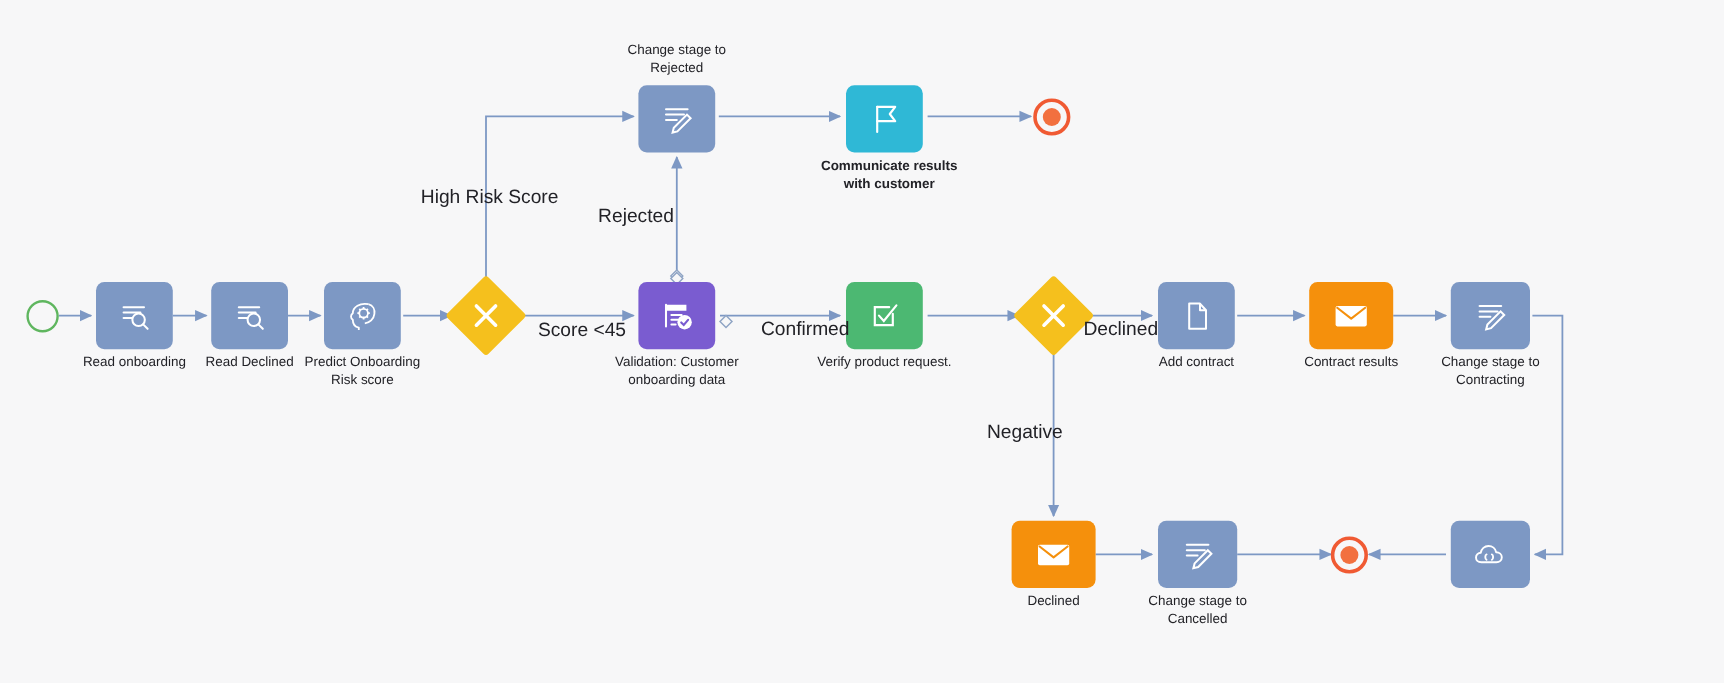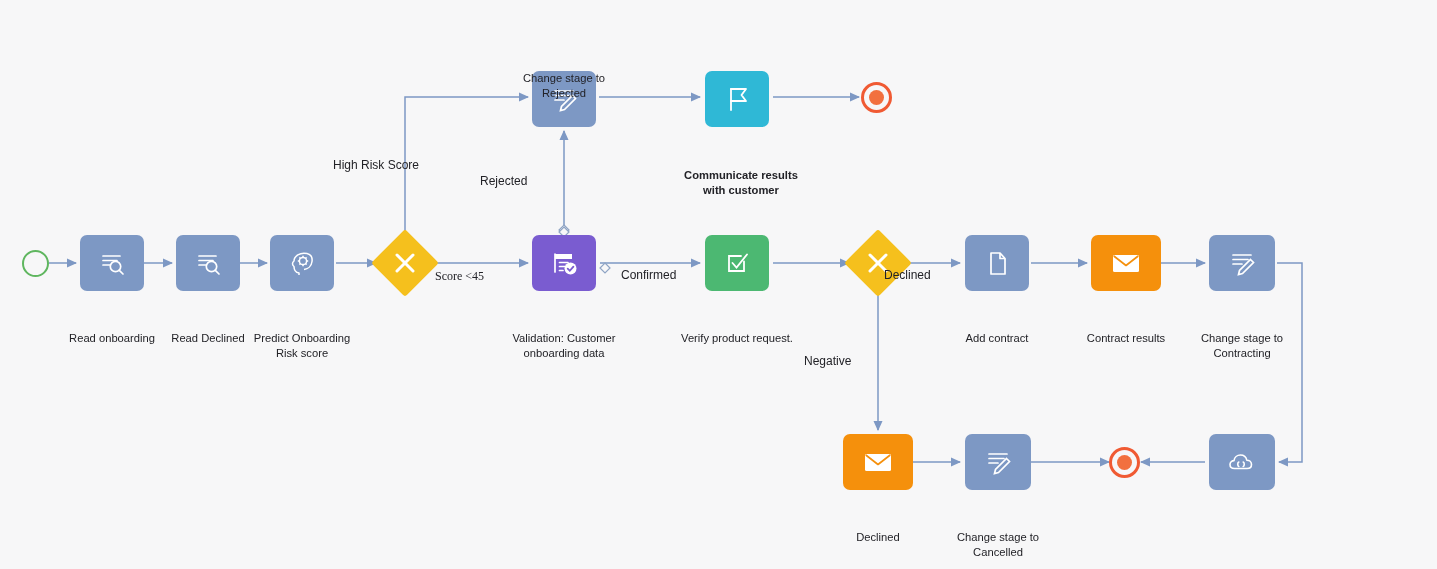--- a/index.html
+++ b/index.html
@@ -24,28 +24,27 @@
   .node svg { display:block; }
 
   .lbl {
     position: absolute;
     font-size: 11.2px;
     line-height: 15px;
     color: #222227;
     text-align: center;
     white-space: pre-line;
     pointer-events: none;
-    margin-top: 36px;
   }
   .edge-lbl {
     position: absolute;
-    font-size: 12px;
+    font-size: 16px;
     line-height: 14px;
     color: #222227;
-    text-align: left;
+    text-align: center;
     white-space: nowrap;
     pointer-events: none;
   }
 
   .evt { position:absolute; border-radius:50%; }
   .evt-start {
     border: 2.2px solid #5fb65f;
     background: transparent;
   }
   .evt-end {
@@ -337,21 +336,21 @@
           <path d="M18.2,14 C19.6,14.4 19.6,18 18.2,18.5"></path>
         </g>
       </svg>
     </span>
   </div>
 
   <div class="edge-lbl" style="left:333px; top:158px; width:150px;">High Risk Score</div>
 
   <div class="edge-lbl" style="left:480px; top:174px; width:100px;">Rejected</div>
 
-  <div class="edge-lbl" style="left:435px; top:269px; width:100px;font-family:Liberation Serif, serif;">Score &lt;45</div>
+  <div class="edge-lbl" style="left:435px; top:269px; width:100px;">Score &lt;45</div>
 
   <div class="edge-lbl" style="left:621px; top:268px; width:100px;">Confirmed</div>
 
   <div class="edge-lbl" style="left:884px; top:268px; width:100px;">Declined</div>
 
   <div class="edge-lbl" style="left:804px; top:354px; width:100px;">Negative</div>
 
 </div>
 
 </body></html>

